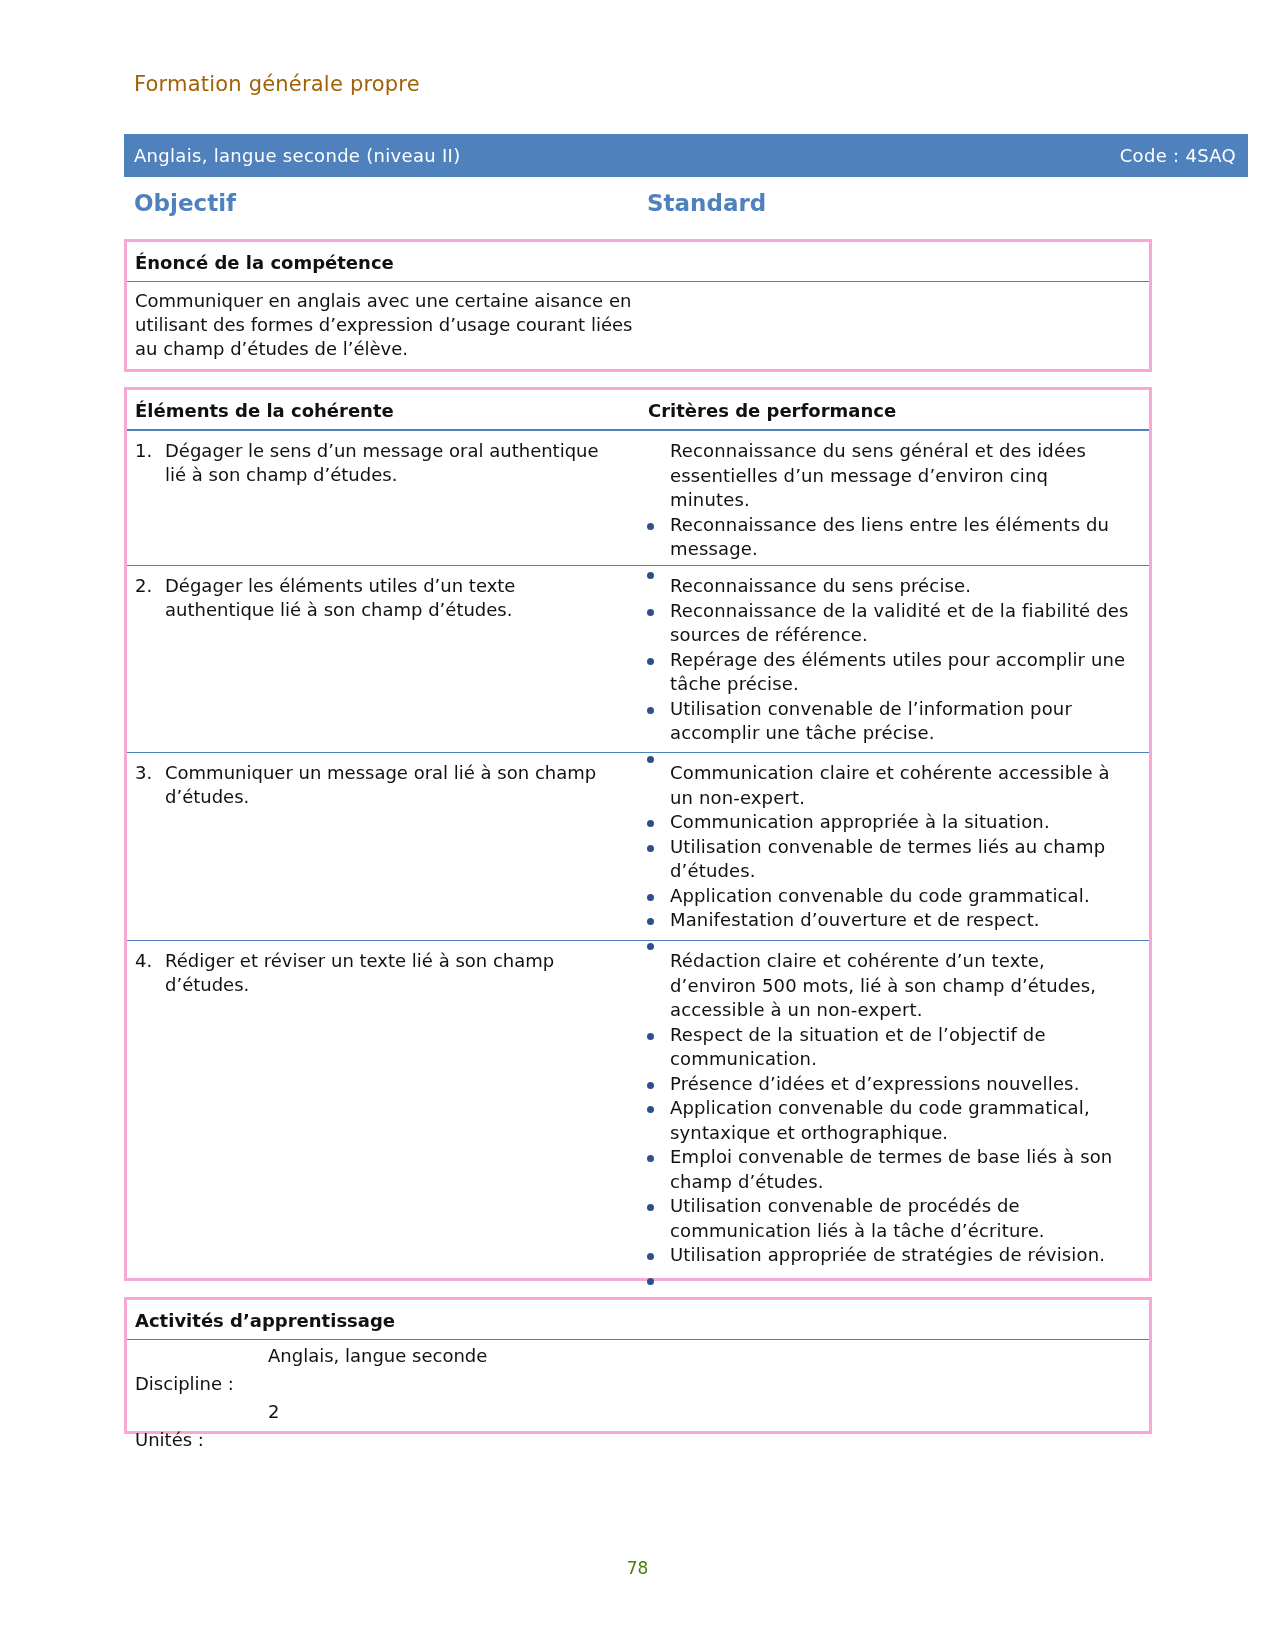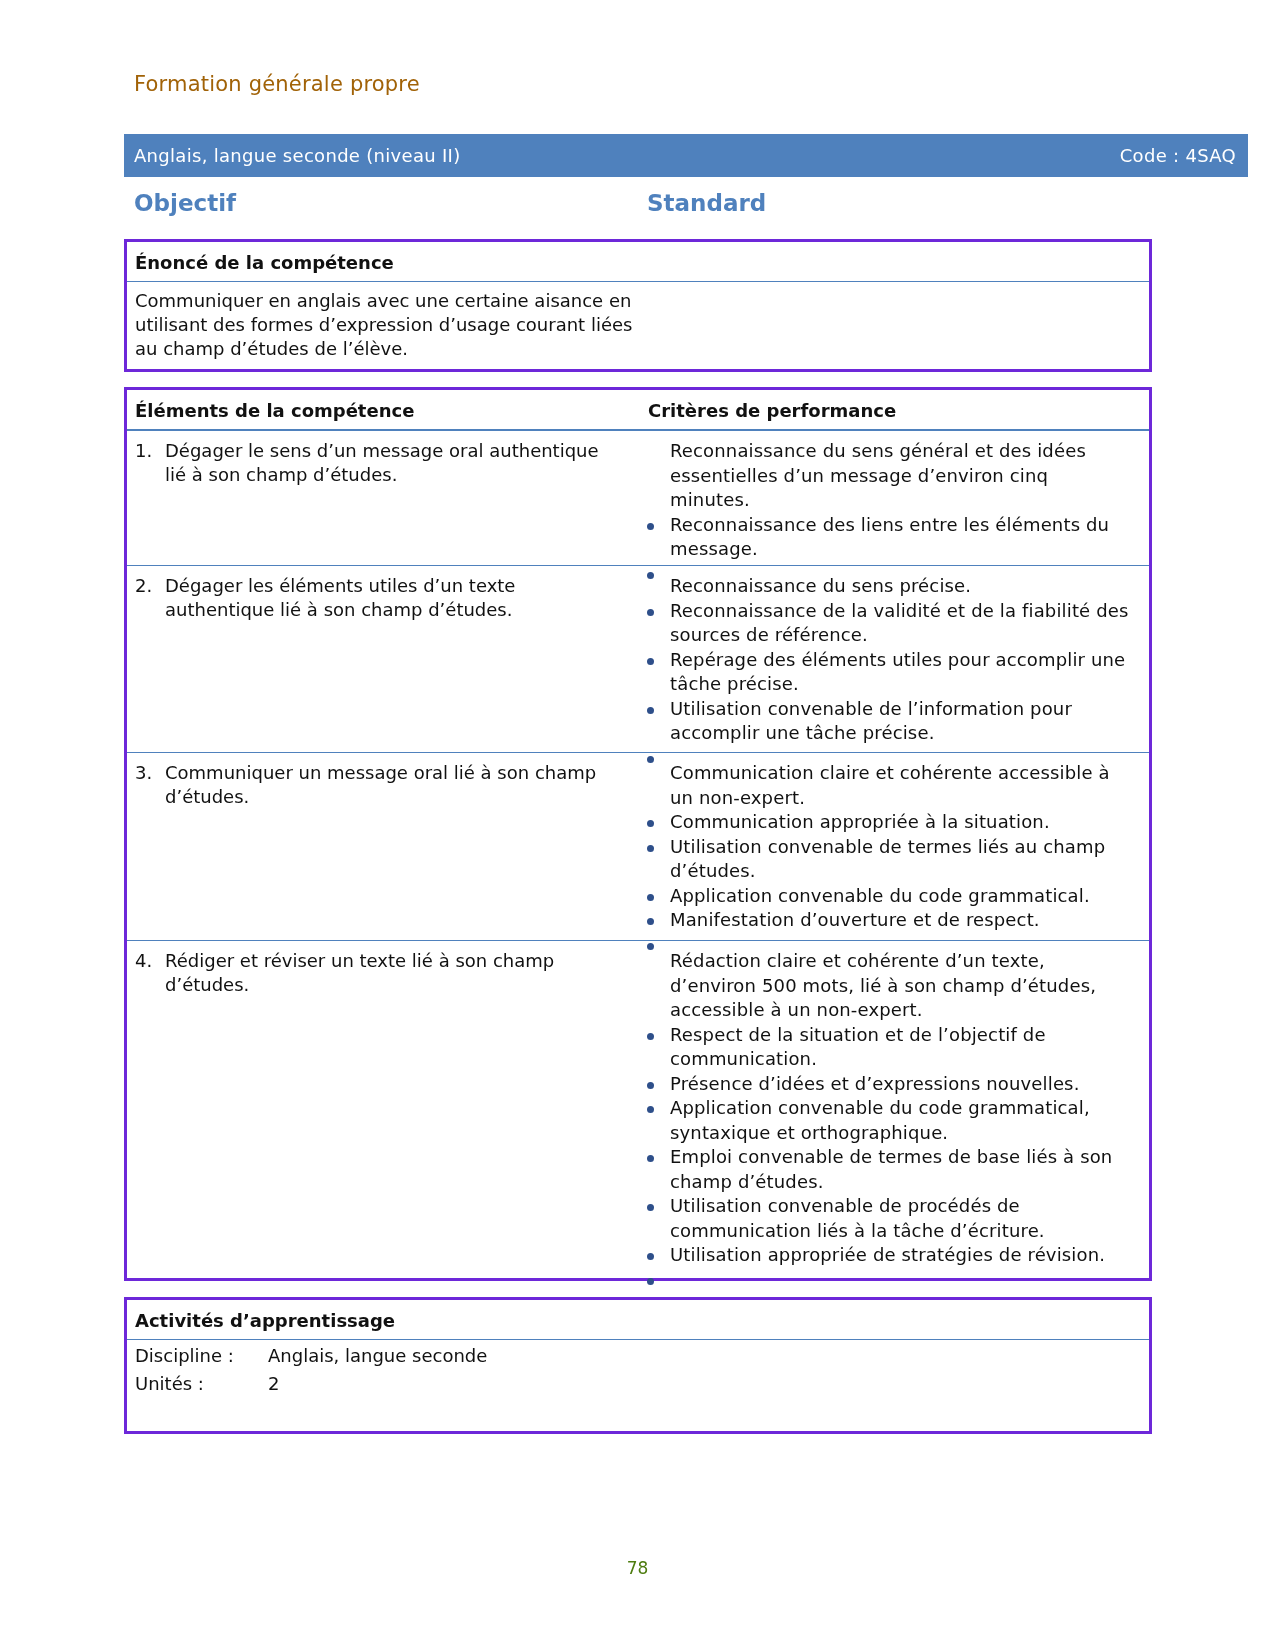--- a/index.html
+++ b/index.html
@@ -21,21 +21,21 @@
     position: absolute; left: 134px; top: 190px; width: 1010px; height: 34px;
   }
   .col-head {
     position: absolute; top: 0; font-size: 23px; font-weight: bold; color: #4f81bd;
   }
   .col-head.left { left: 0; }
   .col-head.right { left: 513px; }
 
   .box {
     position: absolute; left: 124px; width: 1028px; box-sizing: border-box;
-    border: 3px solid #6d28d9; background: #fff;
+    border: 3px solid #f9a8d4; background: #fff;
   }
   .box-head {
     font-weight: bold; font-size: 18px; padding: 10px 8px 8px 8px;
     border-bottom: 1px solid #4f81bd; display: flex;
   }
   .box-head .h-left { width: 513px; }
   .box-body { font-size: 18px; line-height: 24px; padding: 6px 8px 6px 8px; }
 
   #box-enonce { top: 239px; height: 133px; }
   #box-enonce .box-body { width: 500px; padding-top: 7px; }
@@ -64,21 +64,21 @@
   }
   .crit-text { flex: 1; padding-right: 8px; }
 
   #row-1 { height: 135px; }
   #row-2 { height: 187px; }
   #row-3 { height: 188px; }
   #row-4 { height: 336px; }
 
   #box-activites { top: 1297px; height: 137px; }
   .act-line { font-size: 18px; line-height: 28px; display: flex; }
-  .act-label { flex-shrink: 0; }
+  .act-label { flex-shrink: 0; margin-top: 28px; }
   .page-number {
     position: absolute; left: 0; width: 1275px; top: 1558px;
     text-align: center; font-size: 17px; color: #4d7c0f;
   }
 </style>
 </head>
 <body>
 
 <div class="section-title">Formation générale propre</div>
 
@@ -94,21 +94,21 @@
 
 <div class="box" id="box-enonce">
   <div class="box-head">
     <span>Énoncé de la compétence</span>
   </div>
   <div class="box-body">Communiquer en anglais avec une certaine aisance en utilisant des formes d’expression d’usage courant liées au champ d’études de l’élève.</div>
 </div>
 
 <div class="box" id="box-elements">
   <div class="box-head">
-    <span class="h-left">Éléments de la compétence</span>
+    <span class="h-left">Éléments de la cohérente</span>
     <span>Critères de performance</span>
   </div>
 
   <div class="el-row" id="row-1">
     <div class="el-left">
       <span class="el-num">1.</span>
       <span class="el-text">Dégager le sens d’un message oral authentique lié à son champ d’études.</span>
     </div>
     <div class="el-right">
       <div class="crit">

